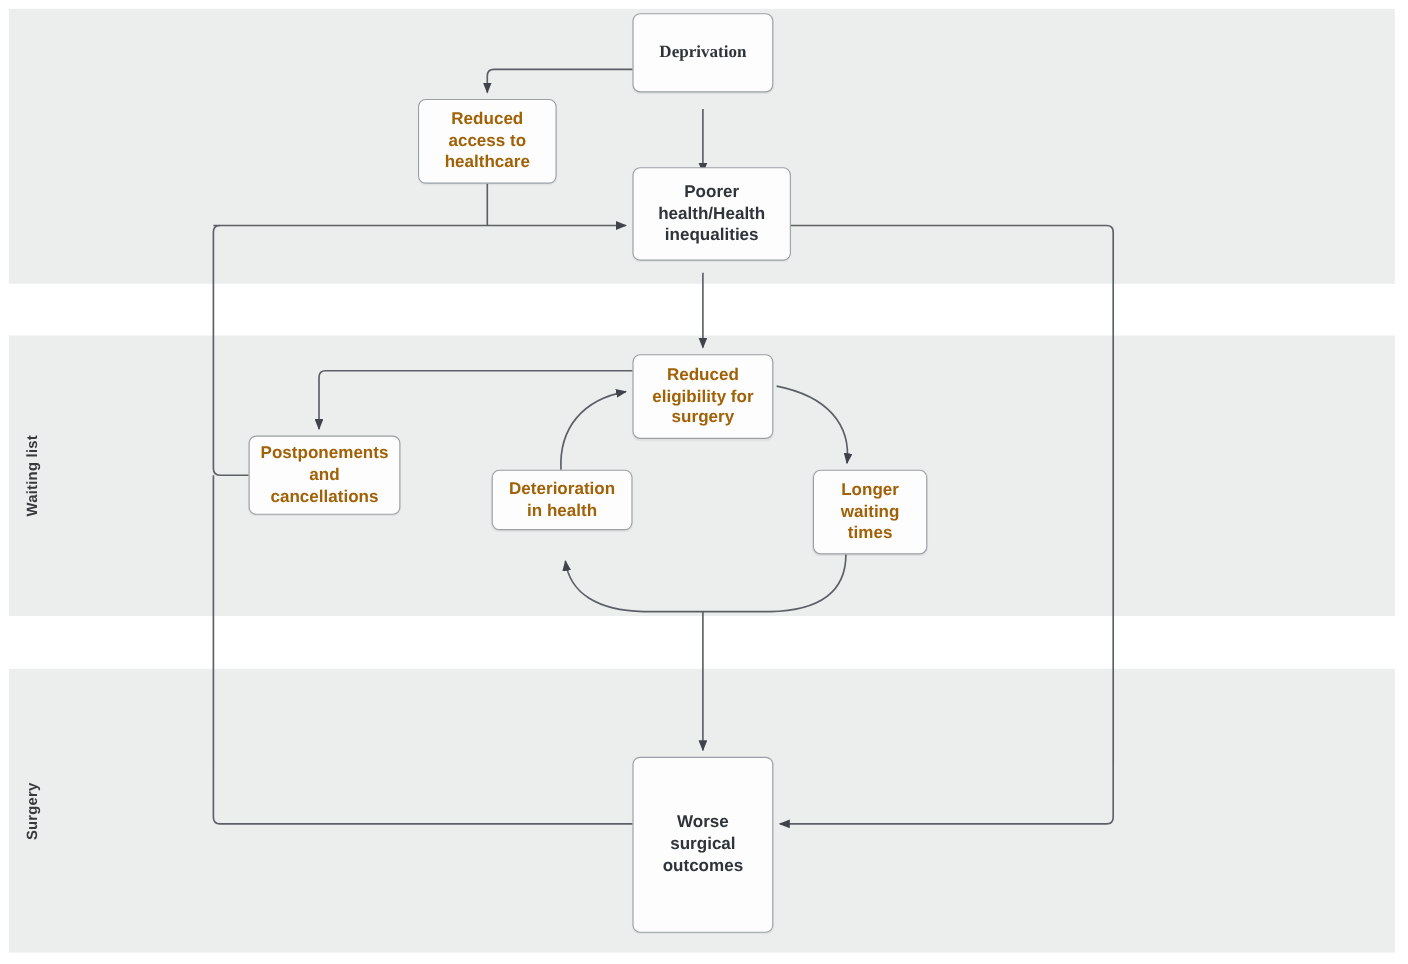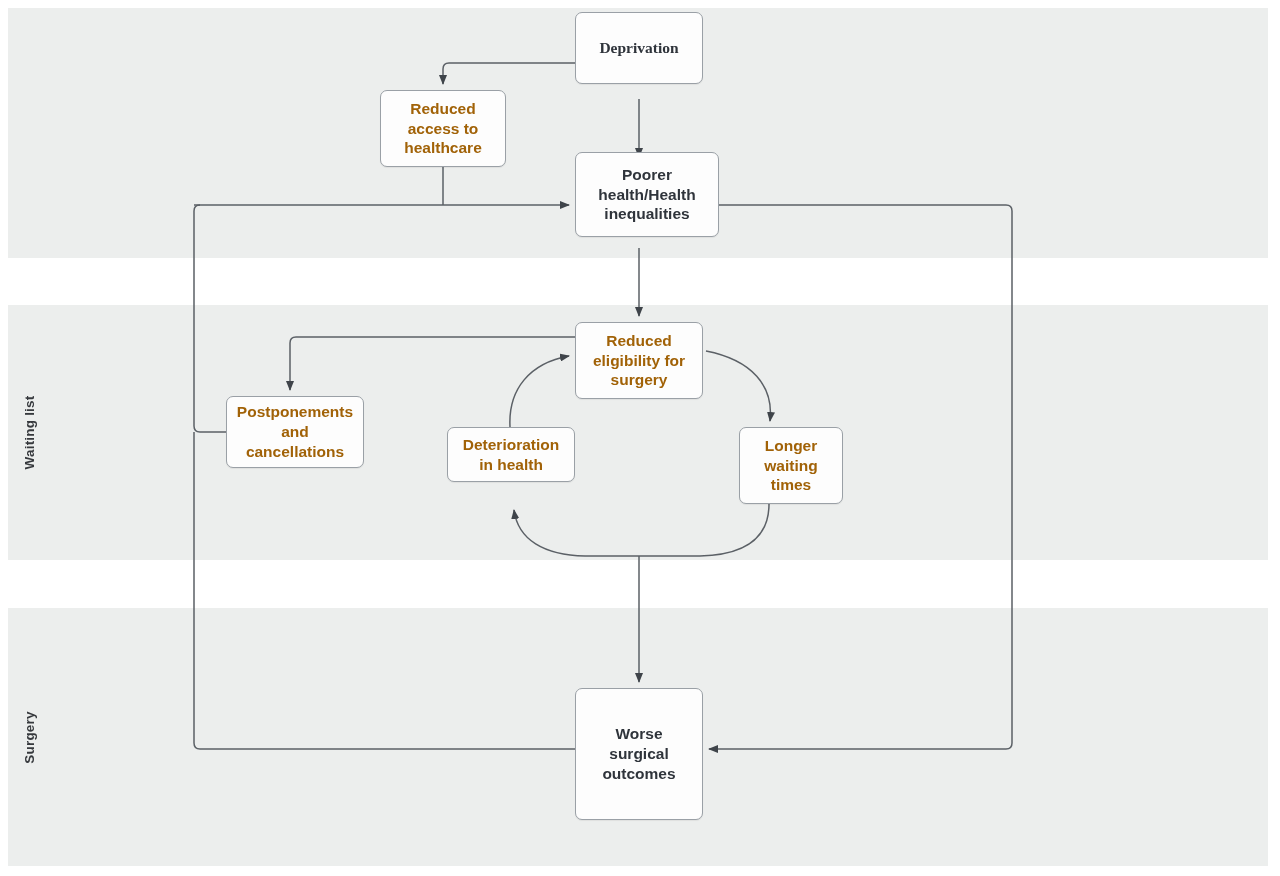--- a/index.html
+++ b/index.html
@@ -149,19 +149,19 @@
   <div class="node" style="left:447px; top:427px; width:128px; height:55px;">
     <span class="node-label">Deterioration
 in health</span>
   </div>
 
   <div class="node" style="left:701px; top:427px; width:104px; height:77px;margin-left:38px;">
     <span class="node-label">Longer waiting
 times</span>
   </div>
 
-  <div class="node bold" style="left:575px; top:688px; width:128px; height:132px;">
+  <div class="node bold" style="left:575px; top:688px; width:128px; height:160px;">
     <span class="node-label">Worse
 surgical
 outcomes</span>
   </div>
 
 </div>
 
 </body></html>

